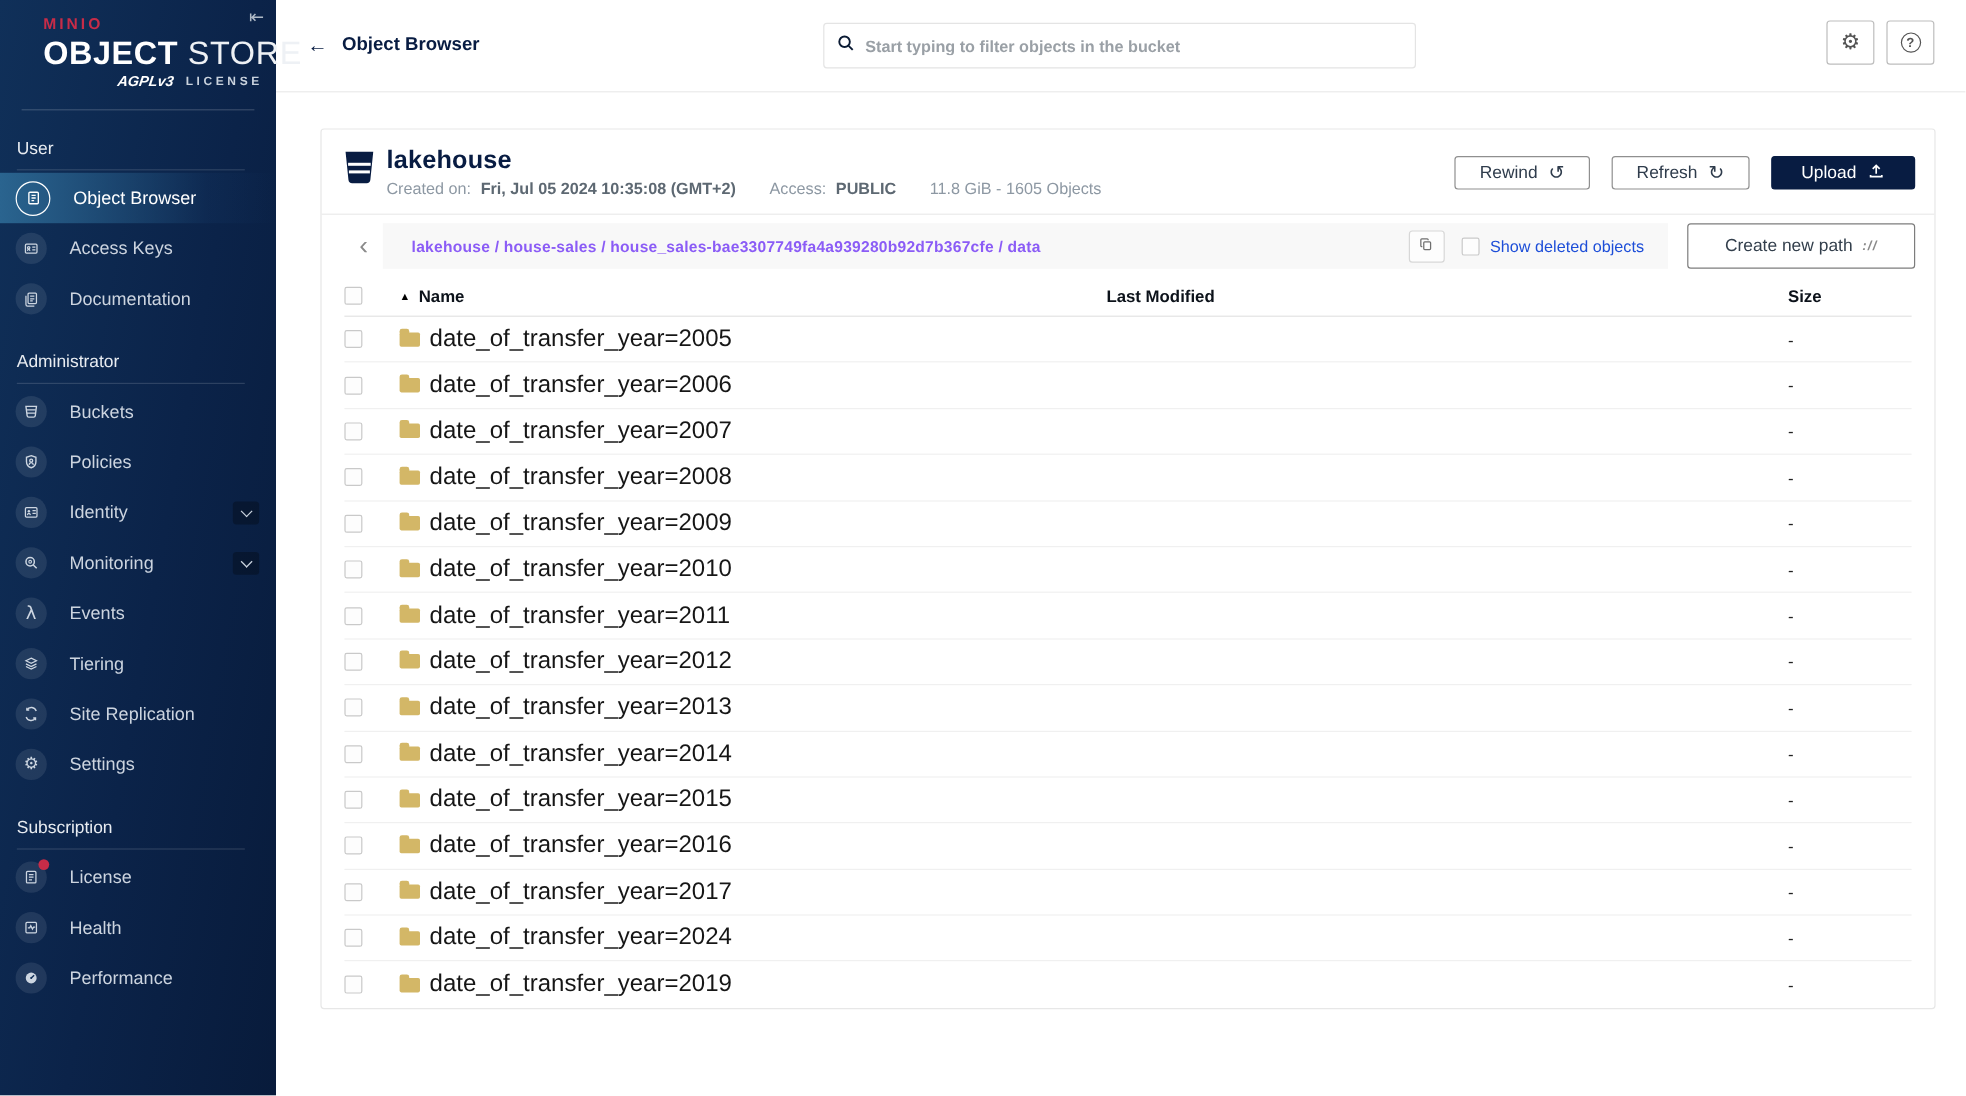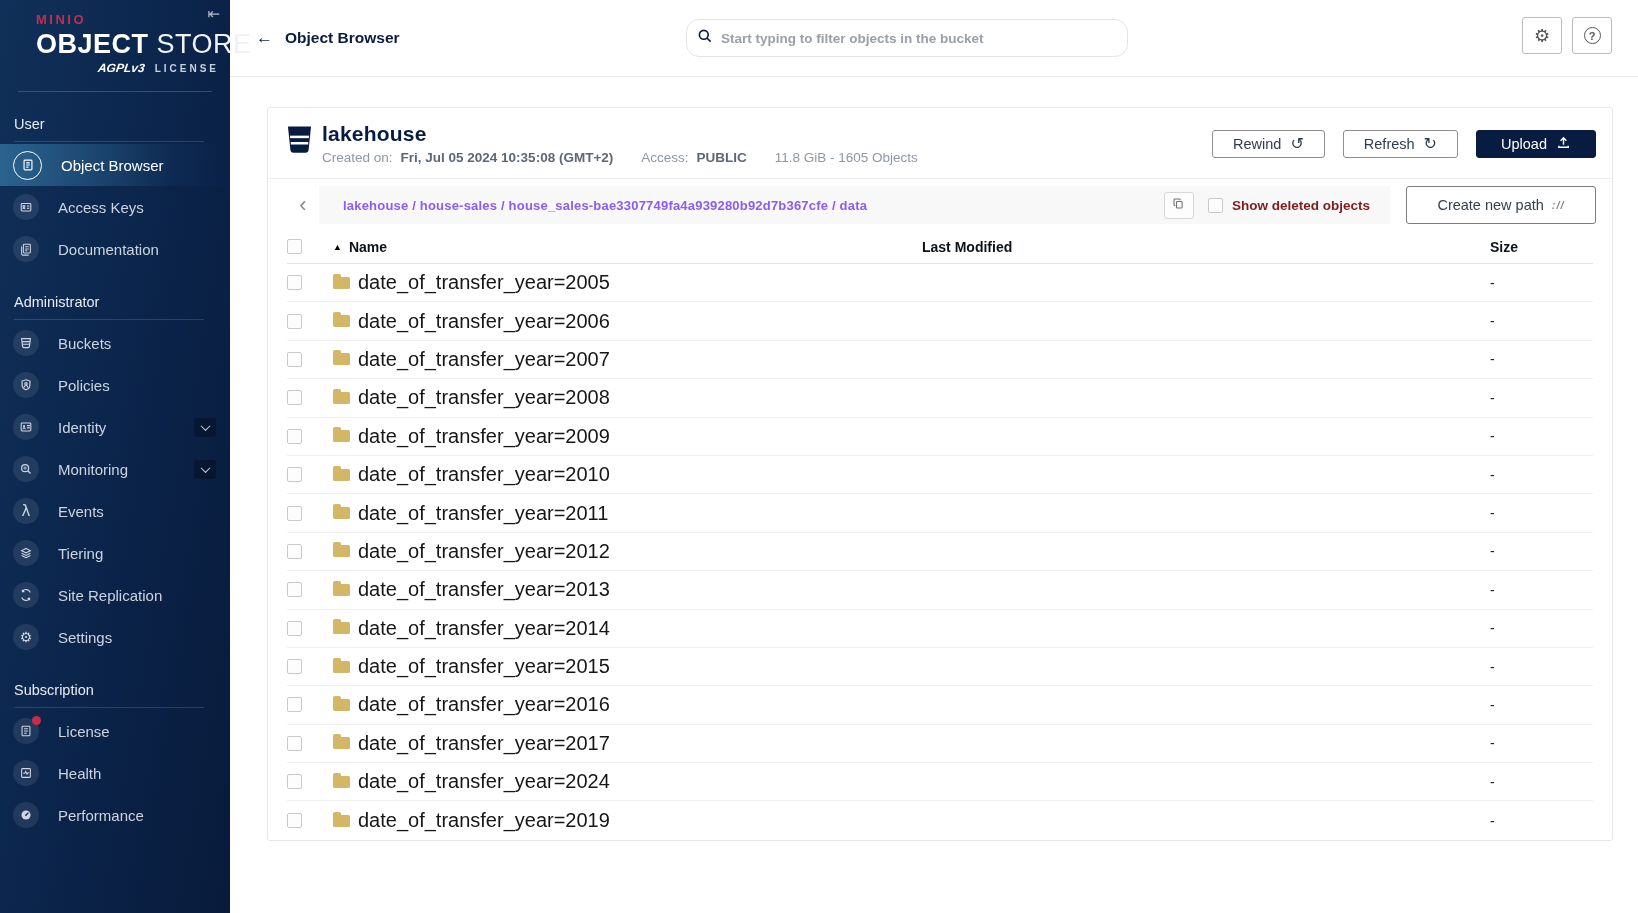--- a/index.html
+++ b/index.html
@@ -38,22 +38,22 @@
     transform:rotate(45deg) translate(-1px,-1px); }
   .reddot { position:absolute; top:-2px; right:-2px; width:9px; height:9px; border-radius:50%; background:#c72c48; }
   .rel { position:relative; }
 
   
   .main { flex:1; display:flex; flex-direction:column; background:#fff; }
   .topbar { position:relative; height:77px; border-bottom:1px solid #eaeaea; display:flex; align-items:center; }
   .back-title { display:flex; align-items:center; gap:12px; margin-left:26px; cursor:pointer; }
   .back-arrow { font-size:17px; color:#081c42; }
   .page-title { font-size:15.5px; font-weight:700; color:#081c42; }
-  .searchbox { position:absolute; left:456px; top:19px; width:442px; height:38px; border:1px solid #e4e4e4;
-    border-radius:13px; display:flex; align-items:center; padding:0 10px; background:#fff; }
+  .searchbox { position:absolute; left:456px; top:19px; width:494px; height:38px; border:1px solid #e4e4e4;
+    border-radius:3px; display:flex; align-items:center; padding:0 10px; background:#fff; }
   .searchbox input { border:none; outline:none; flex:1; margin-left:8px; font-size:13.5px; color:#333;
     font-family:inherit; font-weight:600; }
   .searchbox input::placeholder { color:#9aa0a6; font-weight:600; }
   .top-actions { position:absolute; right:26px; top:17px; display:flex; gap:10px; }
   .iconbtn { width:40px; height:37px; border:1px solid #bdbdbd; border-radius:3px; background:#fff;
     display:flex; align-items:center; justify-content:center; color:#545454; cursor:pointer; }
   .iconbtn .glyph { font-size:18px; }
   .helpcirc { width:17px; height:17px; border:1.6px solid #545454; border-radius:50%; font-size:11px;
     font-weight:700; display:flex; align-items:center; justify-content:center; }
 
@@ -79,21 +79,21 @@
   .browse-row { display:flex; align-items:stretch; margin:7px 16px 0 19px; height:38px; }
   .crumb-back { width:32px; display:flex; align-items:center; justify-content:center; font-size:22px;
     color:#8a8a8a; cursor:pointer; }
   .crumb-bar { flex:1; background:#f8f8f8; display:flex; align-items:center; padding:0 14px 0 24px; }
   .crumb-txt { font-size:13px; font-weight:700; color:#8b5cf6; letter-spacing:.2px; }
   .crumb-right { margin-left:auto; display:flex; align-items:center; gap:14px; }
   .copybtn { width:30px; height:27px; border:1px solid #d7d7d7; border-radius:3px; background:#fdfdfd;
     display:flex; align-items:center; justify-content:center; color:#6f6f6f; cursor:pointer; }
   .chkwrap { display:flex; align-items:center; gap:9px; padding-right:6px; }
   .chk { appearance:none; width:15px; height:15px; border:1px solid #c9c9c9; border-radius:2px; background:#fdfdfd; cursor:pointer; }
-  .chklabel { font-size:13.5px; font-weight:700; color:#7f1d1d; }
+  .chklabel { font-size:13.5px; font-weight:400; color:#1d4ed8; }
   .createpath { margin-left:16px; width:190px; height:38px; border:1px solid #7d7d7d; border-radius:3px;
     background:#fff; color:#333f4c; font-size:14.5px; font-family:inherit; display:flex; align-items:center;
     justify-content:center; gap:8px; cursor:pointer; }
   .pathglyph { font-size:11px; color:#8a8a8a; font-style:italic; font-weight:700; letter-spacing:1px; }
 
   
   .table { margin:6px 19px 0 19px; }
   .thead, .trow { display:grid; grid-template-columns:46px 1fr 570px 125px; align-items:center; }
   .thead { height:34px; border-bottom:1px solid #e3e3e3; font-weight:700; font-size:14px; color:#0c121a; }
   .th-name { display:flex; align-items:center; gap:7px; }

